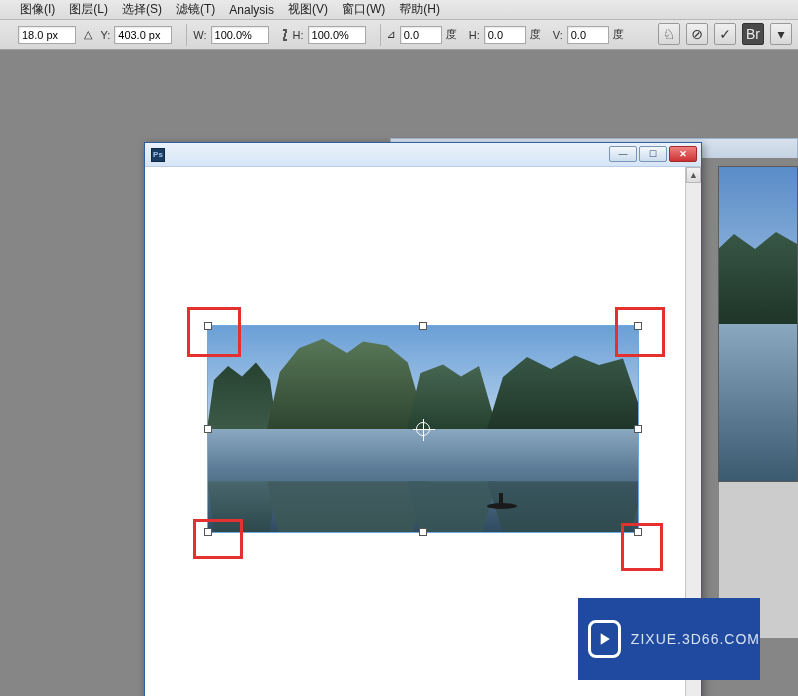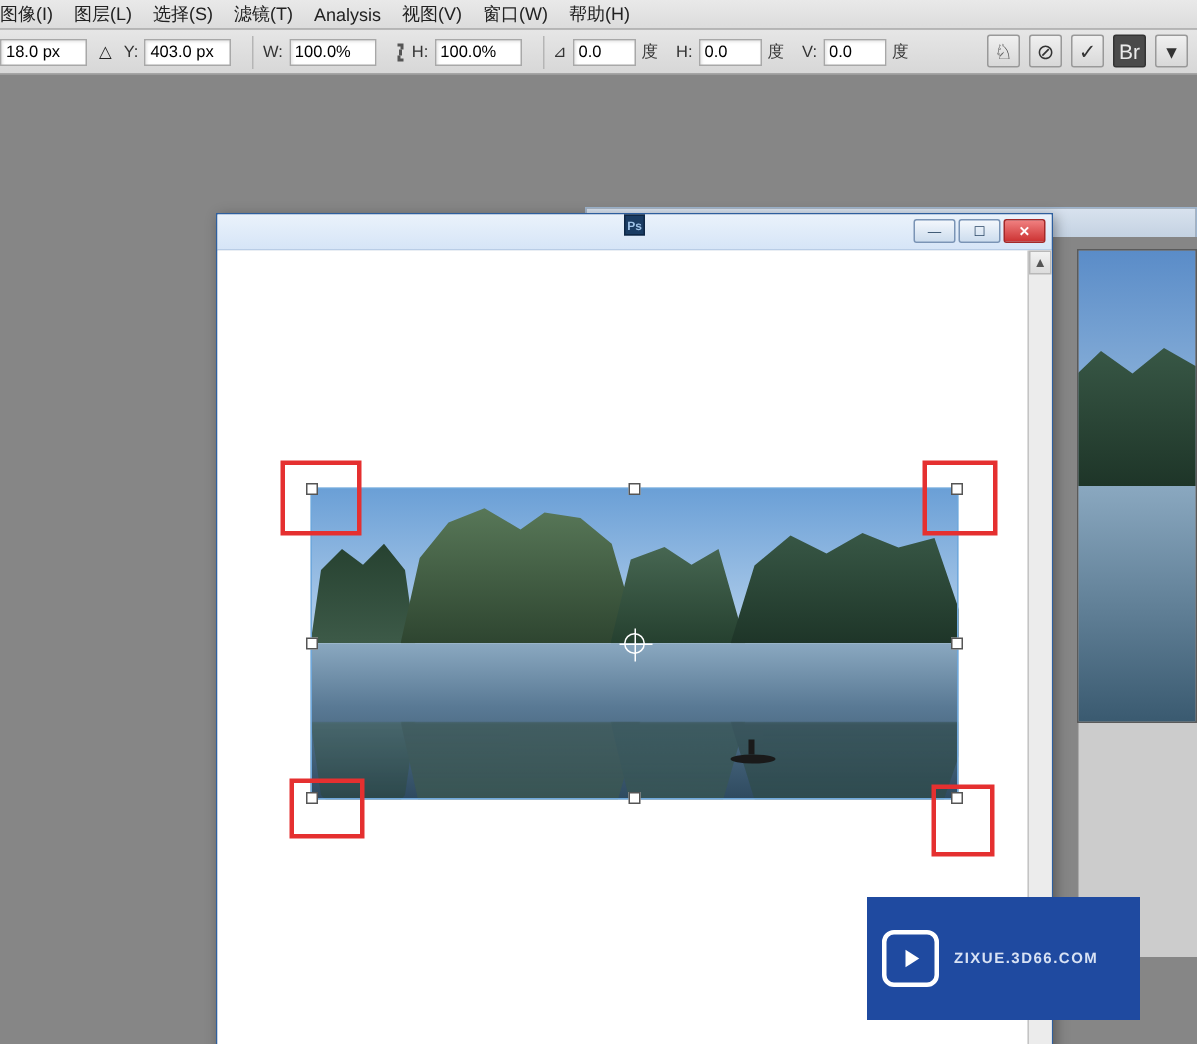--- a/index.html
+++ b/index.html
@@ -1,38 +1,38 @@
 <!DOCTYPE html>
 <html><head>
 <meta charset="utf-8">
 <style>
 * { margin: 0; padding: 0; box-sizing: border-box; font-family: "Microsoft YaHei", Tahoma, sans-serif; }
 body { width: 798px; height: 696px; background: #868686; overflow: hidden; position: relative; }
 
 
-.menubar { height: 20px; background: linear-gradient(#e9e9e9,#dcdcdc); border-bottom: 1px solid #b8b8b8; display: flex; align-items: center; padding: 0 0; font-size: 12px; color: #222; }
+.menubar { height: 20px; background: linear-gradient(#e9e9e9,#dcdcdc); border-bottom: 1px solid #b8b8b8; display: flex; align-items: center; padding: 0 20px; font-size: 12px; color: #222; }
 .menubar span { margin-right: 14px; cursor: default; }
 
 
-.optbar { height: 30px; background: linear-gradient(#e6e6e6,#d7d7d7); border-bottom: 1px solid #9c9c9c; display: flex; align-items: center; padding: 0 0; font-size: 11px; color: #222; position: relative; }
+.optbar { height: 30px; background: linear-gradient(#e6e6e6,#d7d7d7); border-bottom: 1px solid #9c9c9c; display: flex; align-items: center; padding: 0 18px; font-size: 11px; color: #222; position: relative; }
 .optbar .field { display: flex; align-items: center; margin-right: 8px; }
 .optbar .lbl { margin-right: 4px; color: #333; }
 .optbar input.val { height: 18px; border: 1px solid #a8a8a8; background: #fff; font-size: 11px; padding: 0 3px; width: 58px; box-shadow: inset 1px 1px 2px rgba(0,0,0,.1); }
 .optbar .sep { width: 1px; height: 22px; background: #b5b5b5; margin: 0 6px; }
 .optbar .linkicon { width: 12px; height: 14px; margin: 0 2px; display: flex; align-items: center; justify-content: center; }
 .optbar .right-icons { position: absolute; right: 6px; top: 3px; display: flex; gap: 6px; }
 .optbar .tbtn { width: 22px; height: 22px; border: 1px solid #999; border-radius: 2px; background: linear-gradient(#f0f0f0,#d8d8d8); display: flex; align-items: center; justify-content: center; font-size: 14px; color: #333; }
 .optbar .tbtn.dark { background: #4a4a4a; color: #eaeaea; border-color: #333; }
 
 
 .workspace { position: absolute; top: 50px; left: 0; right: 0; bottom: 0; background: #868686; }
 
 
 .docwin { position: absolute; left: 144px; top: 92px; width: 558px; height: 580px; background: #ececec; border: 1px solid #2e5f9e; box-shadow: 2px 2px 8px rgba(0,0,0,.35); }
-.titlebar { height: 24px; background: linear-gradient(#eaf2fb,#d6e5f7); border-bottom: 1px solid #b9cde6; display: flex; align-items: center; padding-left: 6px; font-size: 12px; color: #222; position: relative; flex-direction: column; }
+.titlebar { height: 24px; background: linear-gradient(#eaf2fb,#d6e5f7); border-bottom: 1px solid #b9cde6; display: flex; align-items: center; padding-left: 6px; font-size: 12px; color: #222; position: relative; }
 .titlebar .psicon { width: 14px; height: 14px; background: #1a3c63; border: 1px solid #0e2745; margin-right: 6px; display: flex; align-items: center; justify-content: center; color: #9fc3e8; font-size: 8px; font-weight: bold; }
 .winbtns { position: absolute; right: 4px; top: 3px; display: flex; gap: 2px; }
 .winbtn { width: 28px; height: 16px; border: 1px solid #7a94b5; border-radius: 2px; background: linear-gradient(#f3f7fc,#cdddee); font-size: 9px; display: flex; align-items: center; justify-content: center; color: #2c4866; }
 .winbtn.close { background: linear-gradient(#f08080,#cc3333); border-color: #a32828; color: #fff; font-weight: bold; }
 
 .docbody { position: absolute; top: 24px; left: 0; right: 0; bottom: 18px; background: #fff; }
 .vscroll { position: absolute; top: 24px; right: 0; bottom: 18px; width: 16px; background: #ececec; border-left: 1px solid #c4c4c4; }
 .vscroll .arr { height: 16px; background: linear-gradient(#f2f2f2,#dcdcdc); border: 1px solid #b8b8b8; margin: 0; font-size: 9px; text-align: center; line-height: 14px; color: #555; }
 
 
@@ -69,21 +69,21 @@
 .bgimg .mts { position: absolute; bottom: 50%; left: -20px; width: 140px; height: 100px; background: linear-gradient(#3a5a48,#1e3528); clip-path: polygon(0 100%, 10% 30%, 25% 10%, 40% 25%, 55% 8%, 70% 20%, 85% 12%, 100% 100%); }
 .bgimg .wtr { position: absolute; left: 0; right: 0; top: 50%; bottom: 0; background: linear-gradient(#8aa8c0,#3a5a70); }
 .bg-strip { position: absolute; right: 0; top: 432px; width: 80px; height: 156px; background: #cccccc; border-left: 1px solid #888; }
 
 
 .banner { position: absolute; right: 38px; bottom: 16px; width: 182px; height: 82px; background: #1f4aa0; display: flex; align-items: center; padding-left: 10px; }
 .banner .logo { width: 38px; height: 38px; border: 3px solid #fff; border-radius: 8px; display: flex; align-items: center; justify-content: center; margin-right: 10px; }
 .banner .logo svg { width: 20px; height: 20px; }
 .banner .txt { color: #fff; }
 .banner .txt .big { font-size: 22px; font-weight: bold; letter-spacing: 2px; }
-.banner .txt .small { font-size: 10px; letter-spacing: 1px; color: #d8e2f4; font-weight: bold; }
+.banner .txt .small { font-size: 14px; letter-spacing: 1px; color: #d8e2f4; }
 
 
 .tab-behind { position: absolute; left: 390px; top: 88px; right: 0; height: 20px; background: linear-gradient(#d8e2ee,#c4d2e2); border: 1px solid #9db3cc; border-bottom: none; }
 </style>
 </head>
 <body>
 
 <div class="menubar">
   <span>图像(I)</span>
   <span>图层(L)</span>

